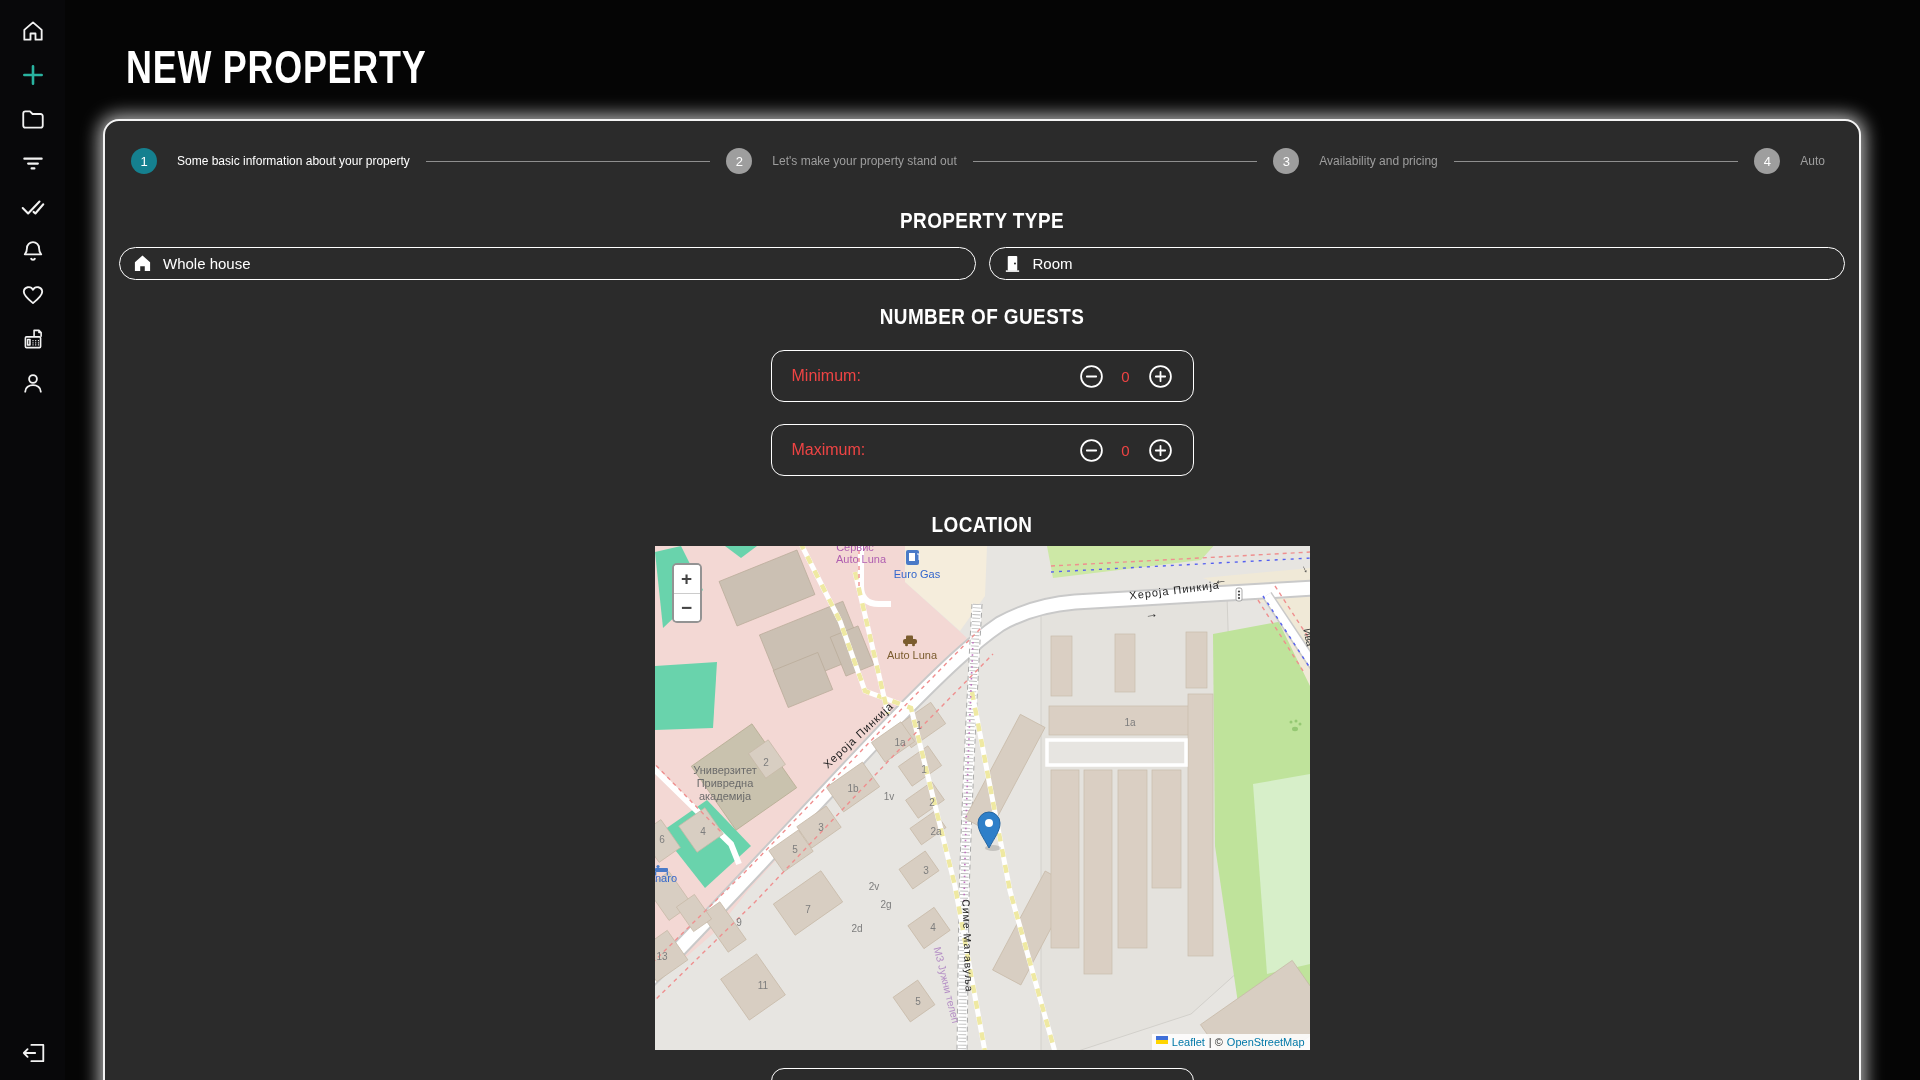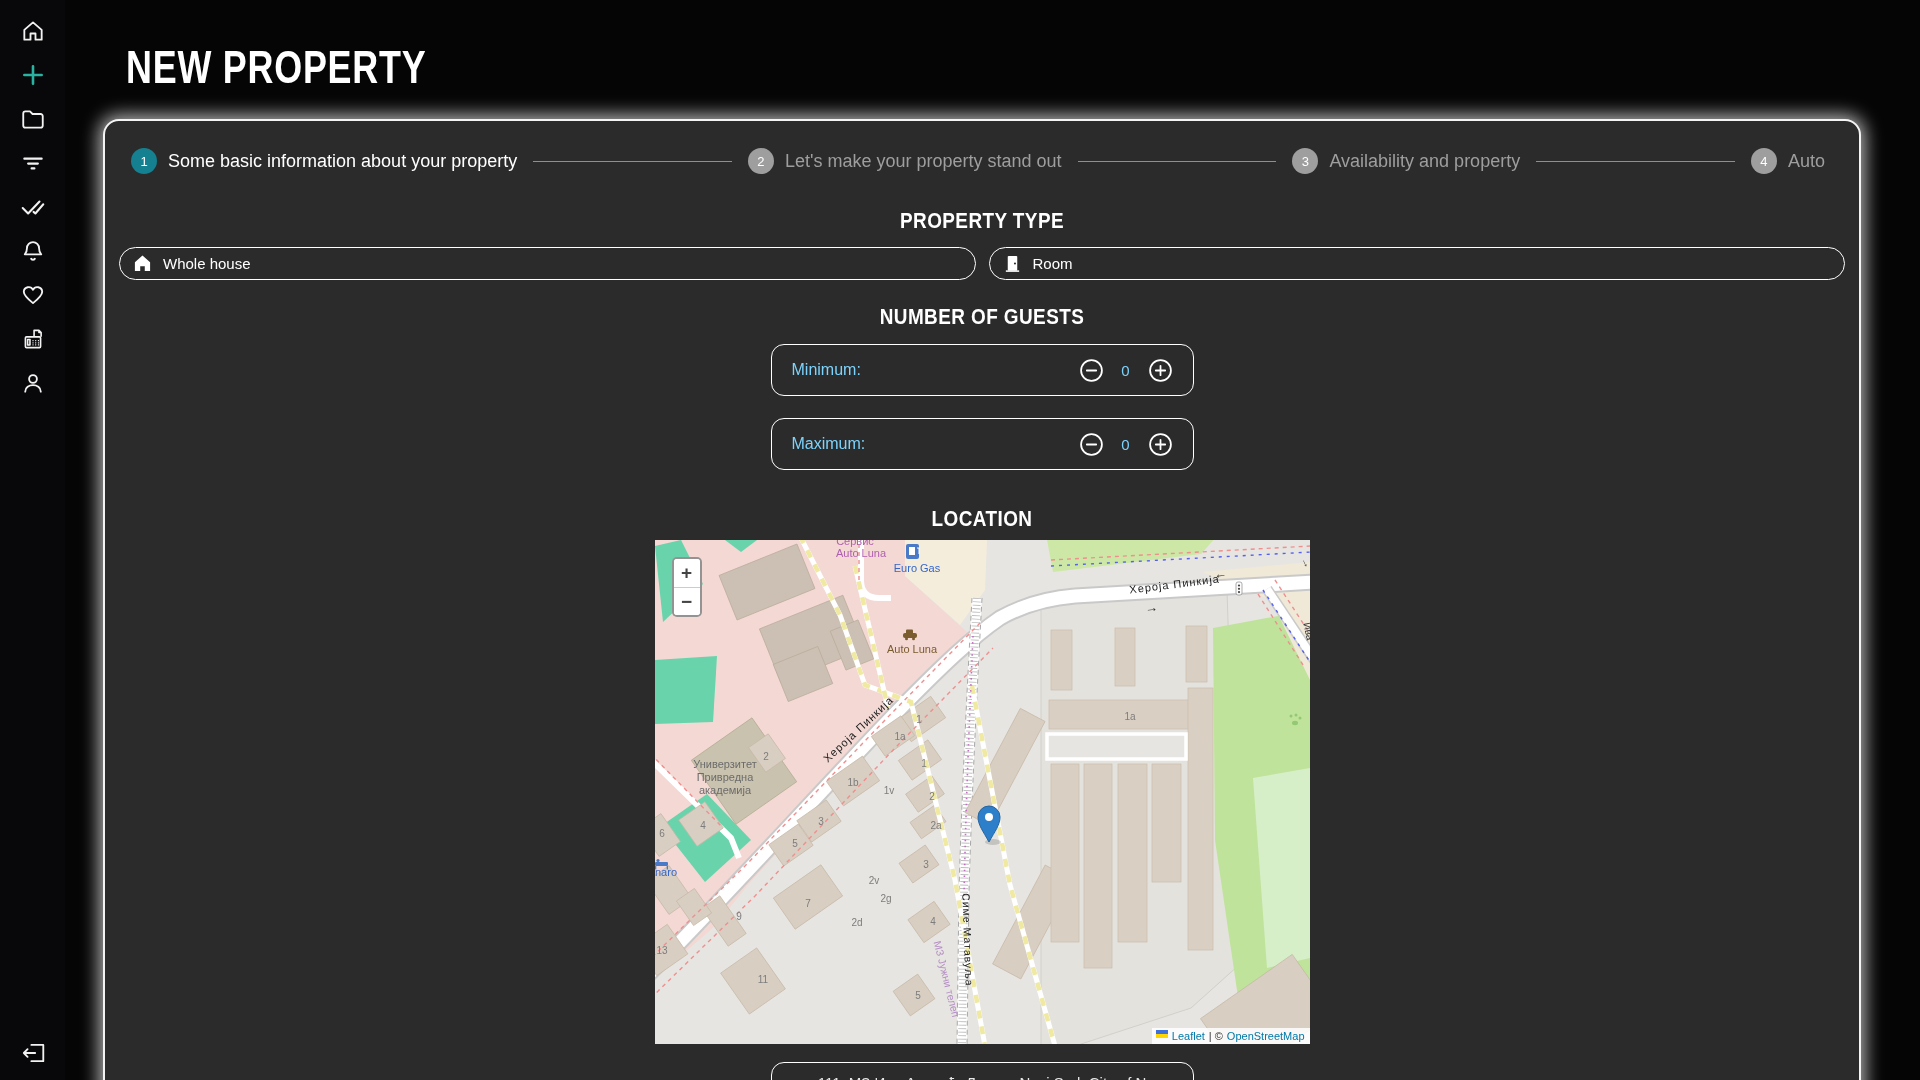--- a/index.html
+++ b/index.html
@@ -24,39 +24,39 @@
   .card { position:absolute; left:103px; top:119px; width:1758px; height:1100px;
     background:#2b2b2b; border:2px solid rgba(255,255,255,.95); border-radius:16px;
     box-shadow:0 0 18px 4px rgba(255,255,255,.7); }
 
   
   .stepper { display:flex; align-items:center; padding:27px 34px 0 26px; }
   .step { display:flex; align-items:center; gap:11px; }
   .step-circle { width:26px; height:26px; border-radius:50%; display:flex; align-items:center;
     justify-content:center; font-size:13px; color:#fff; background:#9e9e9e; flex:none; }
   .step.active .step-circle { background:#15808f; }
-  .step-label { font-size:18px; color:#9e9e9e; white-space:nowrap; }
+  .step-label { font-size:12px; color:#9e9e9e; white-space:nowrap;margin-left:9px; }
   .step.active .step-label { color:#fff; }
   .step-line { flex:1; height:1px; background:#8f8f8f; margin:0 16px; }
 
   
   .sec-h { margin-top:34px; text-align:center; color:#fff; font-size:22px; font-weight:700;
     letter-spacing:.5px; transform:scaleX(.86); }
   .sec-h.first { margin-top:34px; }
 
   
   .ptype-row { display:flex; gap:13px; padding:0 14px; margin-top:13px; }
   .ptype-btn { flex:1; height:33px; border:1.7px solid #fff; border-radius:17px;
     display:flex; align-items:center; gap:11px; padding-left:13px; color:#fff;
     font-size:15px; background:transparent; cursor:pointer; }
   .ptype-btn svg { width:19px; height:19px; flex:none; }
 
   
-  .guest-row { width:423px; height:52px; margin:14px auto 0; border:1.7px solid #fff;
-    border-radius:13px; display:flex; align-items:center; padding:0 20px; color:#7dd3fc; }
+  .guest-row { width:423px; height:52px; margin:20px auto 0; border:1.7px solid #fff;
+    border-radius:13px; display:flex; align-items:center; padding:0 20px; color:#ef4444; }
   .guest-row + .guest-row { margin-top:22px;gap:40px; }
   .guest-label { font-size:16px; flex:1; }
   .guest-ctrls { display:flex; align-items:center; gap:13px; }
   .circle-btn { width:25px; height:25px; cursor:pointer; display:flex; }
   .guest-value { font-size:15px; width:18px; text-align:center; }
 
   
   .map-wrap { position:relative; width:655px; height:504px; margin:8px auto 0;
     background:#e7e5e1; overflow:hidden; }
   .map-wrap svg.basemap { position:absolute; left:0; top:0; }
@@ -150,21 +150,21 @@
         <div class="step-label">Some basic information about your property</div>
       </div>
       <div class="step-line"></div>
       <div class="step">
         <div class="step-circle">2</div>
         <div class="step-label">Let's make your property stand out</div>
       </div>
       <div class="step-line"></div>
       <div class="step">
         <div class="step-circle">3</div>
-        <div class="step-label">Availability and property</div>
+        <div class="step-label">Availability and pricing</div>
       </div>
       <div class="step-line"></div>
       <div class="step">
         <div class="step-circle">4</div>
         <div class="step-label">Auto</div>
       </div>
     </div>
 
     <div class="sec-h first">PROPERTY TYPE</div>
     <div class="ptype-row">

